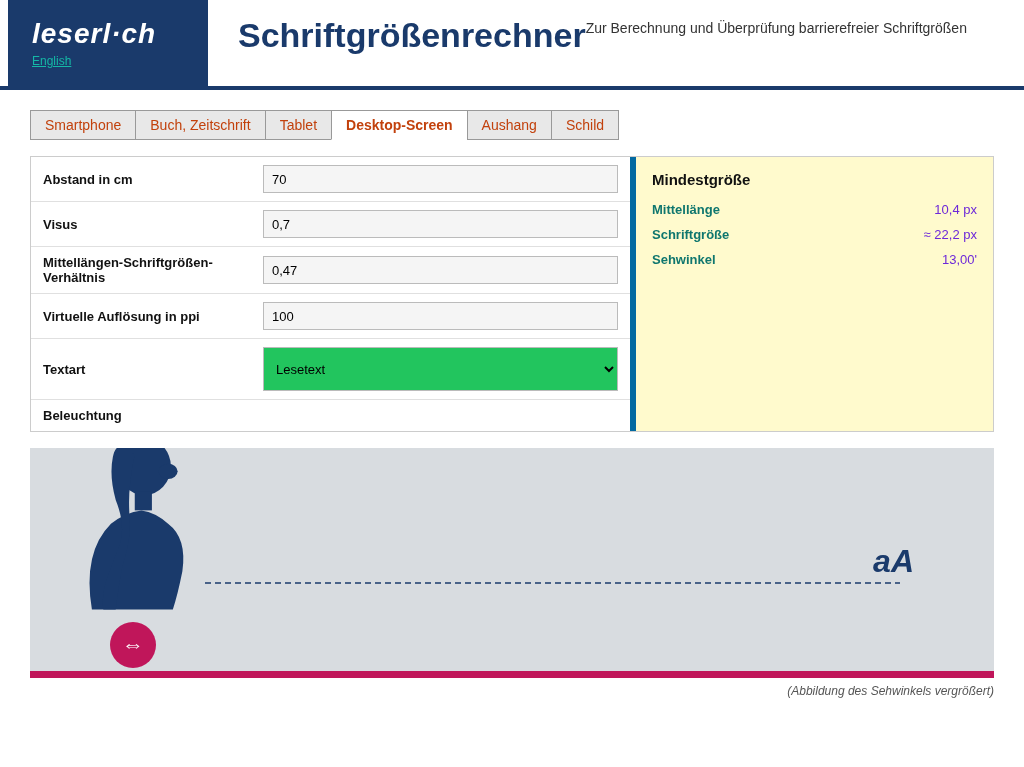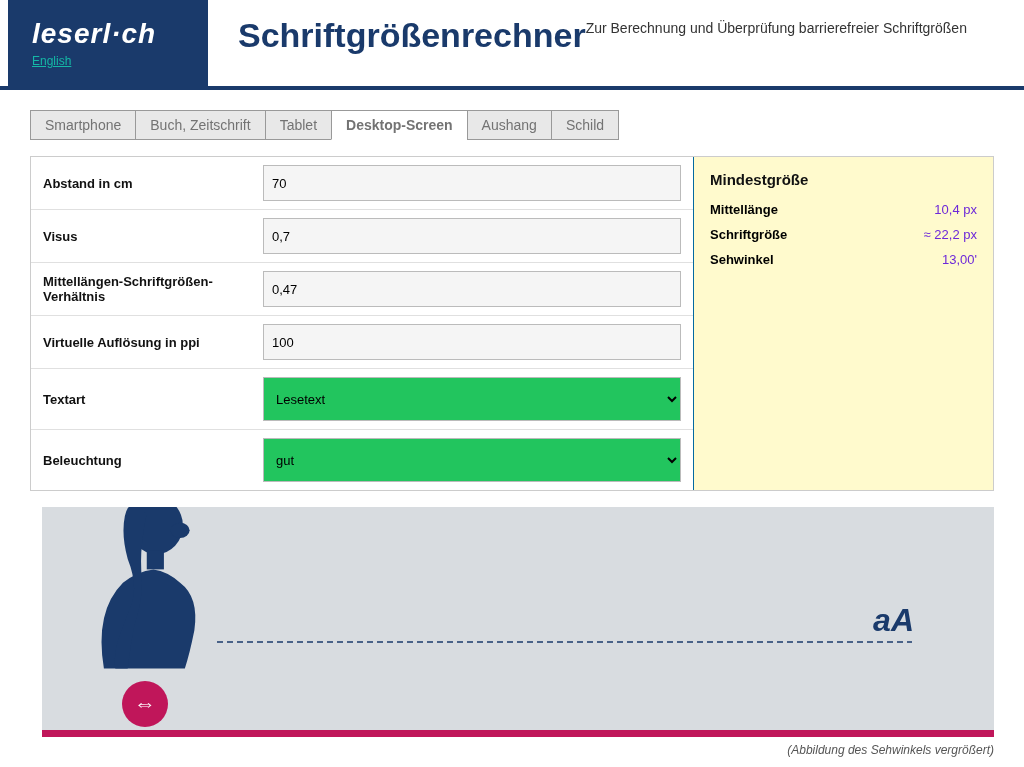--- a/index.html
+++ b/index.html
@@ -61,21 +61,21 @@
       display: flex;
       gap: 0;
       margin-bottom: 16px;
     }
     .tab {
       padding: 6px 14px;
       border: 1px solid #999;
       background: #e8e8e8;
       font-size: 14px;
       cursor: pointer;
-      color: #737373;
+      color: #c2410c;
       border-right: none;
     }
     .tab:last-child { border-right: 1px solid #999; }
     .tab.active {
       background: #fff;
       border-bottom: 1px solid #fff;
       font-weight: bold;
     }
 
     
@@ -101,64 +101,64 @@
       font-weight: bold;
       color: #111;
       flex-shrink: 0;
     }
     .form-input {
       flex: 1;
       padding: 4px 8px;
       border: 1px solid #bbb;
       font-size: 13px;
       background: #f5f5f5;
-      height: 36px;
+      height: 28px;
     }
     .form-select {
       flex: 1;
       padding: 4px 8px;
       border: 1px solid #bbb;
       font-size: 13px;
       background: #22c55e;
       height: 44px;
       appearance: auto;
     }
 
     
     .results-section {
-      width: 300px;
+      width: 363px;
       background: #fffacd;
       padding: 14px 16px;
       flex-shrink: 0;
-      border-left: 1px solid #0369a1;
+      border-left: 6px solid #0369a1;
     }
     .results-title {
       font-size: 15px;
       font-weight: bold;
       color: #111;
       margin-bottom: 14px;
     }
     .results-row {
       display: flex;
       justify-content: space-between;
       margin-bottom: 10px;
       font-size: 13px;
     }
     .results-row-label {
       font-weight: bold;
-      color: #000000;
+      color: #0f766e;
     }
     .results-row-value {
       color: #6d28d9;
     }
 
     
     .illustration {
       background: #d8dce0;
-      margin: 16px 0 0 12px;
+      margin: 16px 0 0 0;
       height: 230px;
       position: relative;
       overflow: hidden;
     }
 
     
     .silhouette {
       position: absolute;
       left: 30px;
       bottom: 40px;
@@ -257,25 +257,20 @@
         <div class="form-label">Textart</div>
         <select class="form-select">
           <option>Lesetext</option>
           <option>Überschrift</option>
           <option>Fließtext</option>
         </select>
       </div>
 
       <div class="form-row">
         <div class="form-label">Beleuchtung</div>
-        <select class="form-select">
-          <option>gut</option>
-          <option>mittel</option>
-          <option>schlecht</option>
-        </select>
       </div>
 
     </div>
 
     <div class="results-section">
       <div class="results-title">Mindestgröße</div>
 
       <div class="results-row">
         <span class="results-row-label">Mittellänge</span>
         <span class="results-row-value">10,4 px</span>

